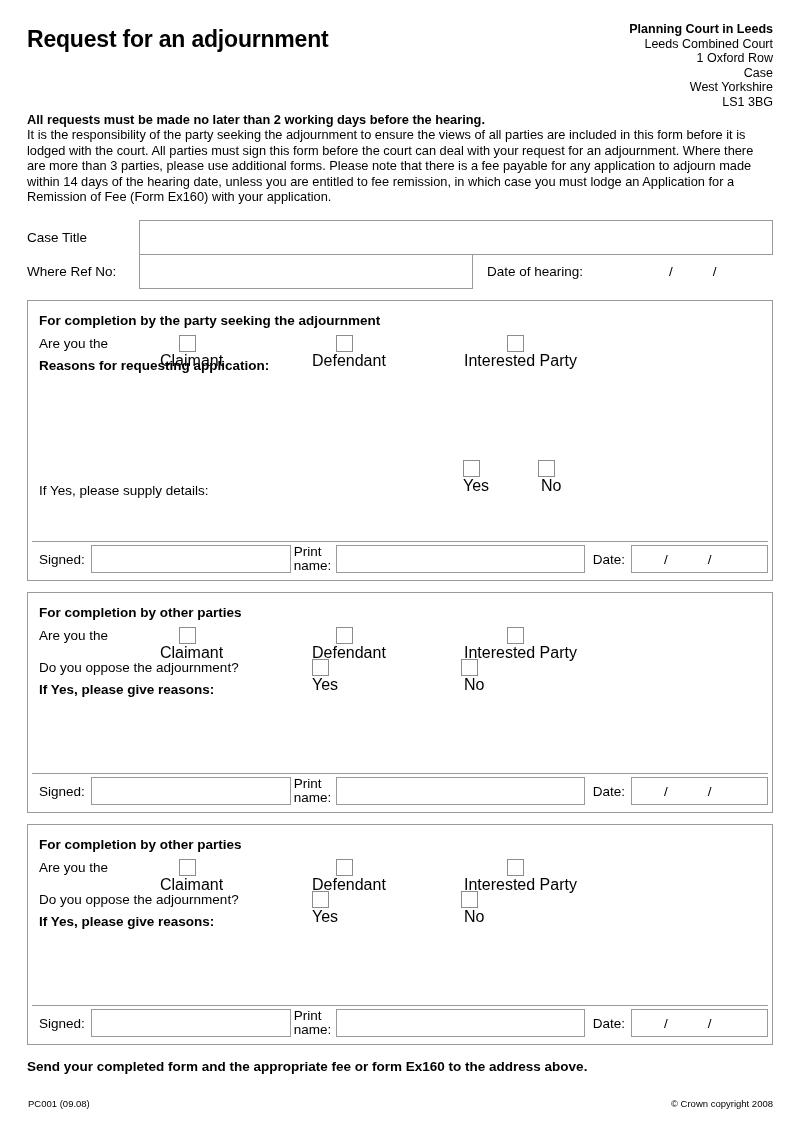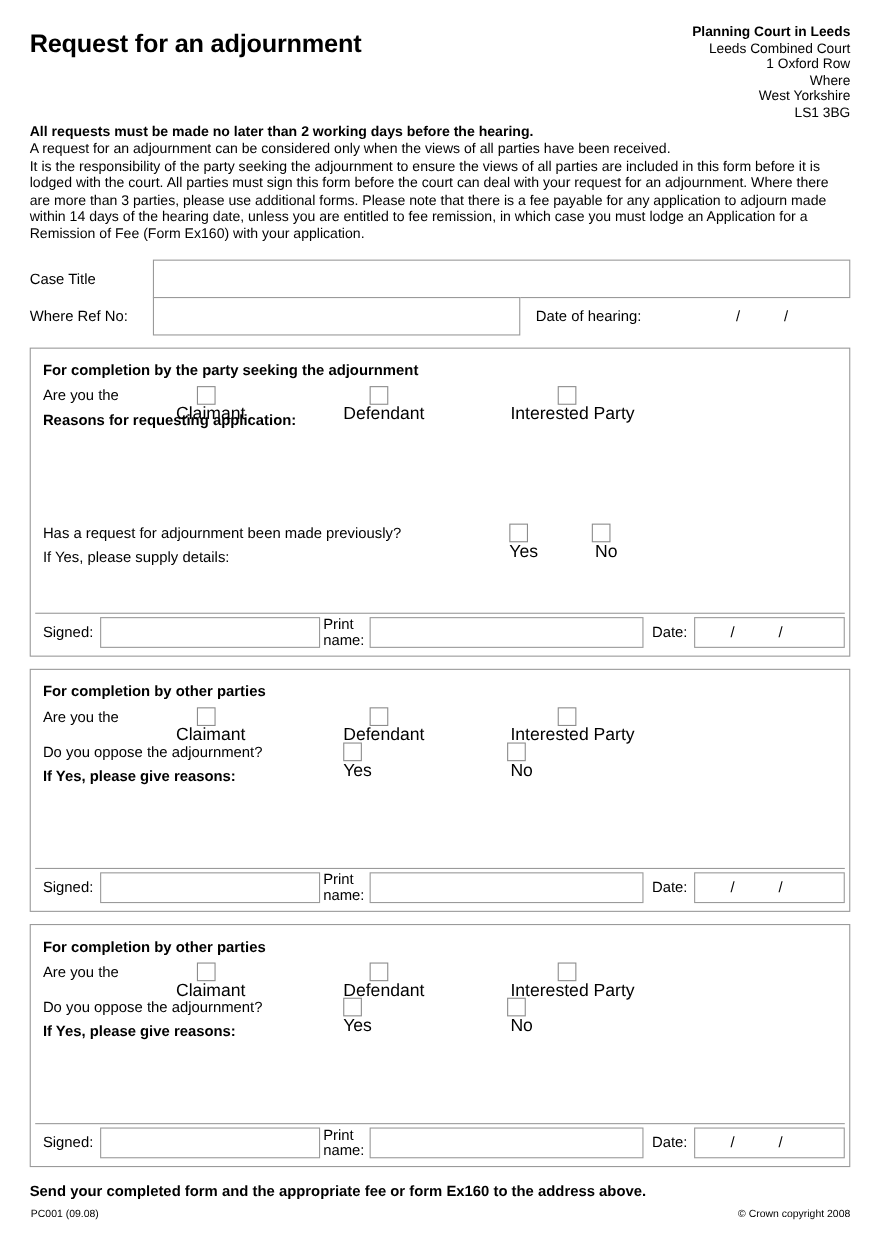--- a/index.html
+++ b/index.html
@@ -194,29 +194,28 @@
 <body>
 
 <div class="page">
 
   <div class="header">
     <h1 class="form-title">Request for an adjournment</h1>
     <div class="court-block">
       <div class="court-name">Planning Court in Leeds</div>
       <div>Leeds Combined Court</div>
       <div>1 Oxford Row</div>
-      <div>Where</div>
+      <div>Case</div>
       <div>West Yorkshire</div>
       <div>LS1 3BG</div>
     </div>
   </div>
 
   <div class="intro">
     <p class="lead">All requests must be made no later than 2 working days before the hearing.</p>
-    <p>A request for an adjournment can be considered only when the views of all parties have been received.</p>
     <p>It is the responsibility of the party seeking the adjournment to ensure the views of all parties are included in this form before it is lodged with the court. All parties must sign this form before the court can deal with your request for an adjournment. Where there are more than 3 parties, please use additional forms. Please note that there is a fee payable for any application to adjourn made within 14 days of the hearing date, unless you are entitled to fee remission, in which case you must lodge an Application for a Remission of Fee (Form Ex160) with your application.</p>
   </div>
 
   <div class="case-block">
     <div class="case-row">
       <div class="case-label">Case Title</div>
       <div class="fieldbox case-title-box"></div>
     </div>
     <div class="case-row" style="margin-top:-1px;">
       <div class="case-label">Where Ref No:</div>
@@ -246,21 +245,20 @@
         <span class="checkopt" style="left:416px;top:3px;">
           <span class="cbox"></span>
           <span class="cbox-label">Interested Party</span>
         </span>
       </div>
 
       <div class="bold-label">Reasons for requesting application:</div>
       <div style="height:84px;"></div>
 
       <div class="relrow">
-        <span class="row-label" style="position:absolute;left:0;top:4px;font-size:13.5px;">Has a request for adjournment been made previously?</span>
         <span class="checkopt" style="left:415px;top:3px;">
           <span class="cbox"></span>
           <span class="cbox-label">Yes</span>
         </span>
         <span class="checkopt" style="left:493px;top:3px;">
           <span class="cbox"></span>
           <span class="cbox-label">No</span>
         </span>
       </div>
 

